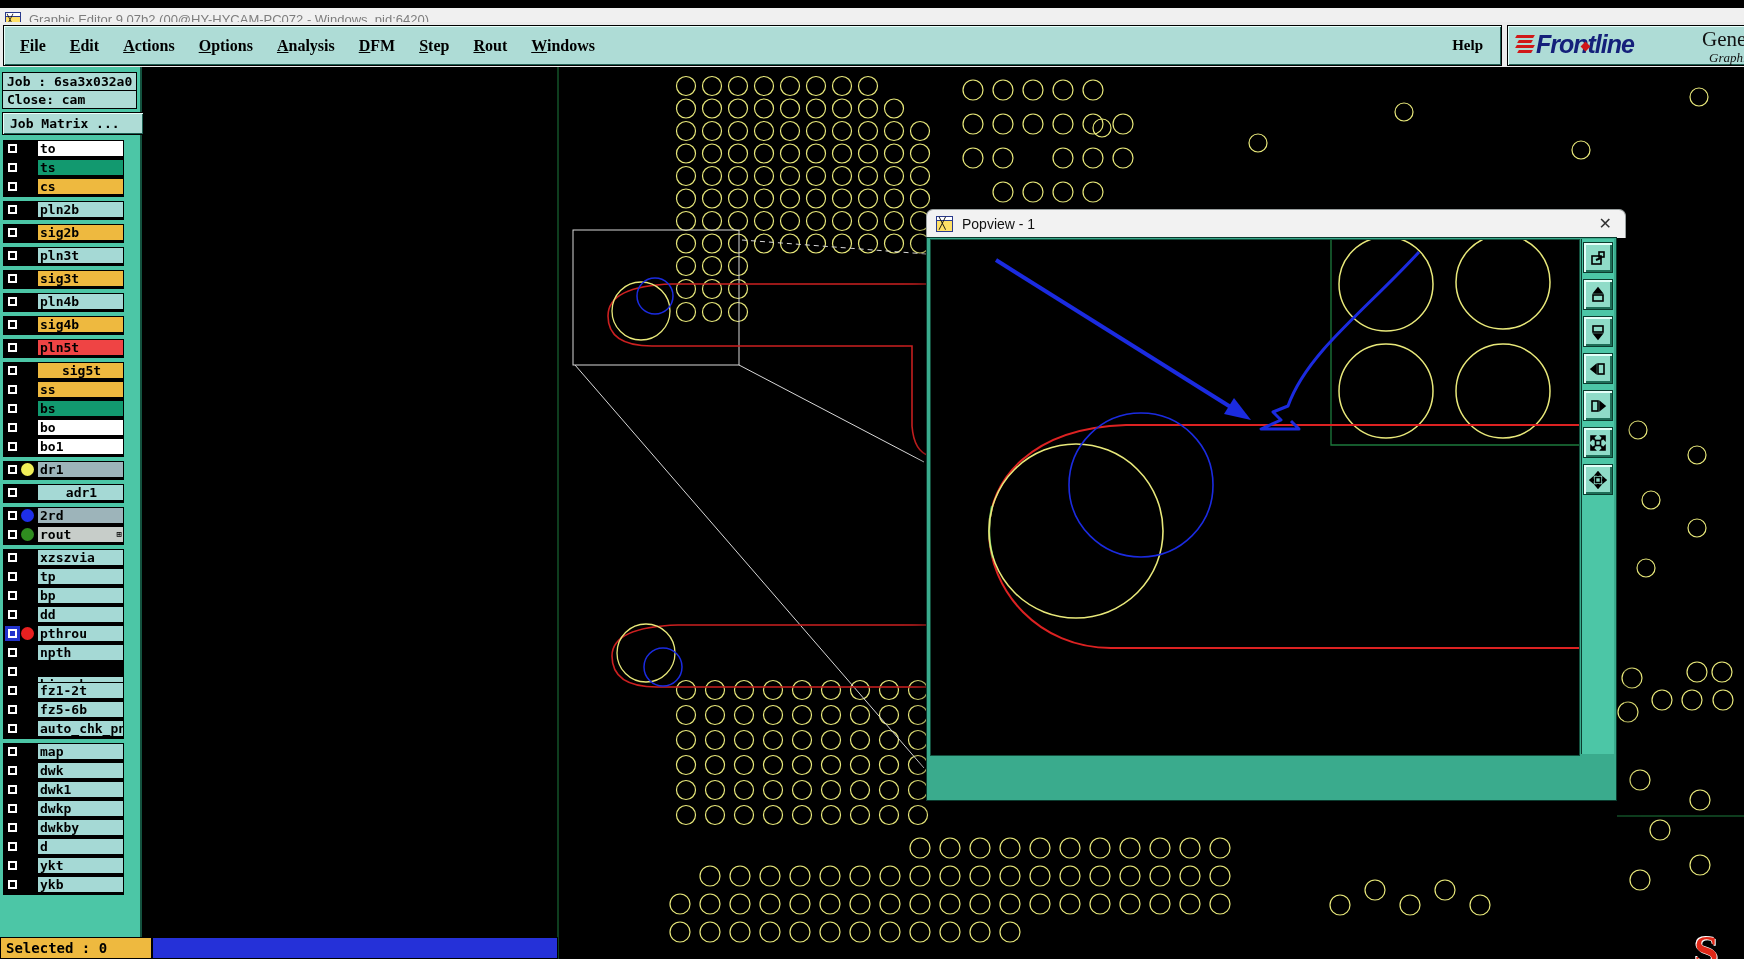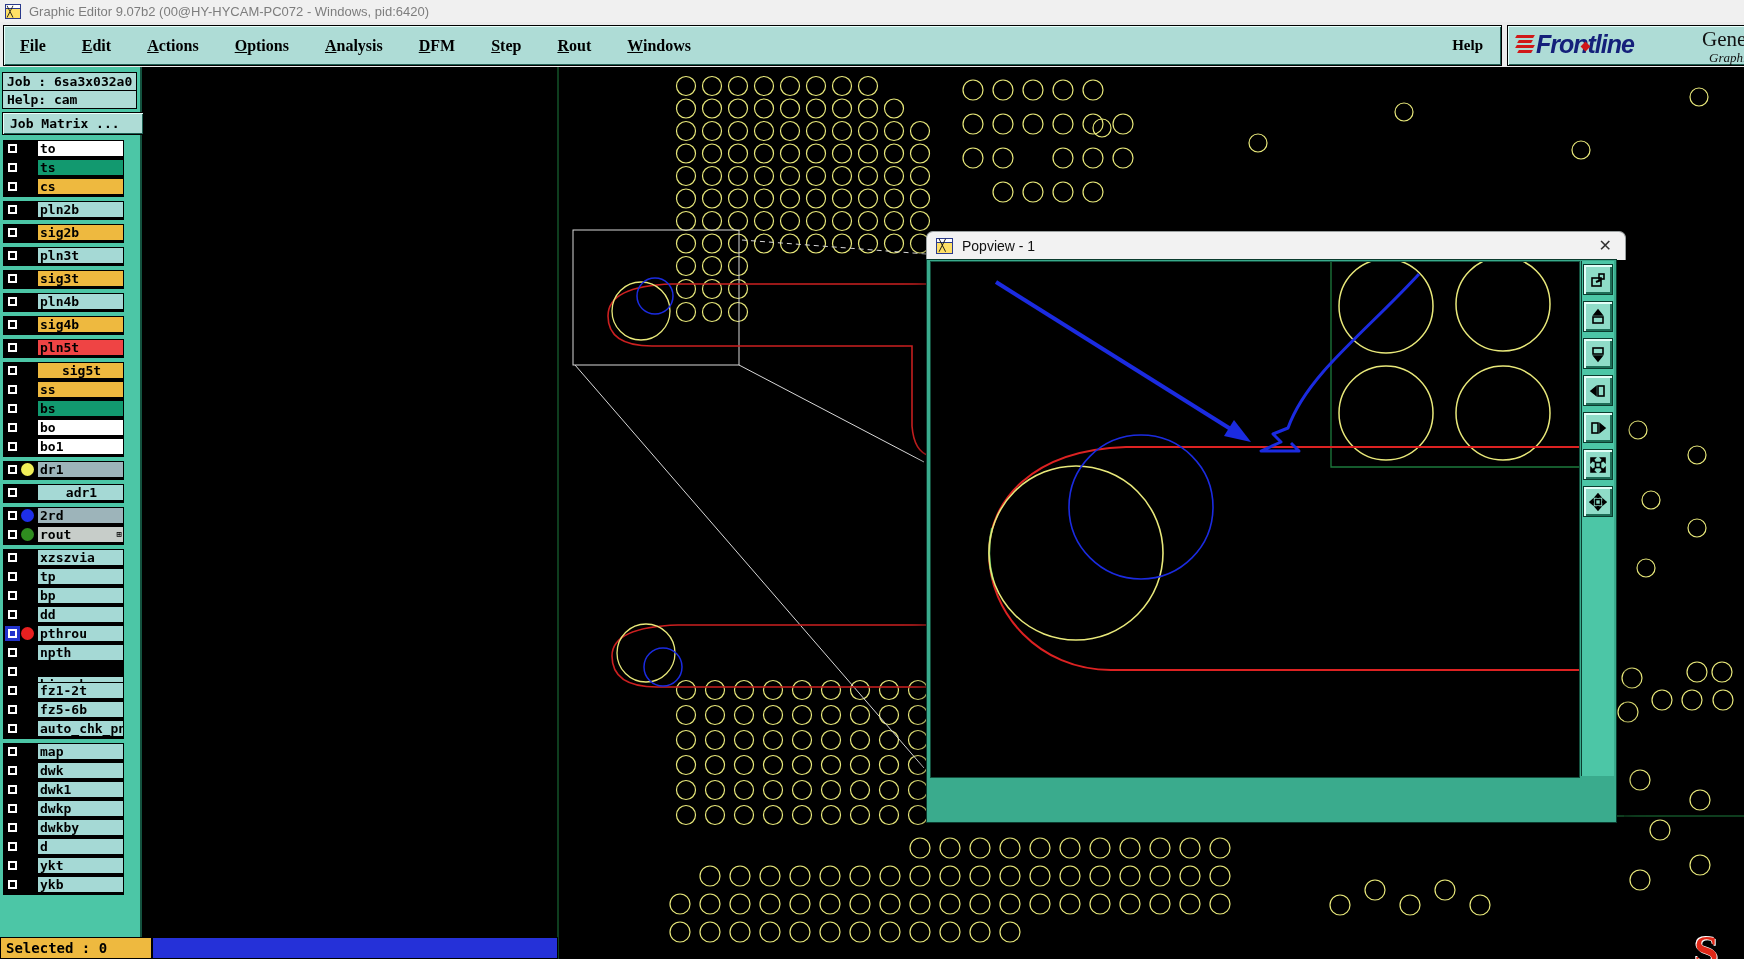--- a/index.html
+++ b/index.html
@@ -1,34 +1,34 @@
 <!DOCTYPE html>
 <html><head>
 <meta charset="utf-8">
 <style>
   html,body{margin:0;padding:0;background:#000;}
   body{width:1744px;height:959px;overflow:hidden;position:relative;
        font-family:"Liberation Sans",sans-serif;}
   #app{position:absolute;inset:0;width:1744px;height:959px;overflow:hidden;}
 
   
-  .titlebar{position:absolute;left:0;top:0;width:1744px;height:22px;background:#f0f0f0;
+  .titlebar{position:absolute;left:0;top:8px;width:1744px;height:22px;background:#f0f0f0;
     display:flex;align-items:center;z-index:3;}
   .appicon{width:14px;height:13px;margin-left:5px;background:#ffe066;border:1px solid #2a3a8c;
     position:relative;display:inline-block;}
   .appicon:before{content:"";position:absolute;left:0;top:0;right:0;height:3px;background:#fff;border-bottom:1px solid #2a3a8c;}
   .appicon:after{content:"╳";position:absolute;left:1px;top:1px;font-size:10px;line-height:11px;color:#111;}
   .titletext{margin-left:8px;font-size:13px;color:#7d7d7d;}
 
   
   .menustrip{position:absolute;left:0;top:22px;width:1744px;height:45px;background:#ececec;z-index:3;}
   .bevelbox{background:#aedcd6;border:1px solid #000;
     box-shadow:inset 1px 1px 0 #e8fffa, inset -1px -1px 0 #1f5e52;}
   .menubar{position:absolute;left:3px;top:3px;width:1497px;height:39px;display:flex;align-items:center;}
-  #menu-items{display:flex;gap:36px;margin-left:16px;}
+  #menu-items{display:flex;gap:24px;margin-left:16px;}
   .menuitem{font-family:"Liberation Serif",serif;font-weight:bold;font-size:16px;color:#000;cursor:default;}
   .menuitem .u{text-decoration:underline;}
   .help{margin-left:auto;margin-right:18px;font-family:"Liberation Serif",serif;font-weight:bold;font-size:15px;}
   .brand{position:absolute;left:1507px;top:3px;width:237px;height:39px;overflow:hidden;}
   .speed{position:absolute;left:8px;top:9px;width:20px;height:20px;}
   .speed i{position:absolute;left:0;height:3px;background:#d01818;transform:skewX(-30deg);}
   .frontline{position:absolute;left:28px;top:4px;font-size:25px;font-weight:bold;font-style:italic;
     color:#14207a;font-family:"Liberation Sans",sans-serif;letter-spacing:-1px;}
   .odot{position:absolute;left:74px;top:17px;width:7px;height:7px;background:#d01818;transform:rotate(45deg);}
   .genesis{position:absolute;left:194px;top:1px;font-family:"Liberation Serif",serif;font-size:21px;color:#111;white-space:nowrap;}
@@ -54,21 +54,21 @@
   .dot{position:absolute;left:1px;top:1px;width:13px;height:13px;border-radius:50%;}
   .chip{flex:1;height:15px;font-family:"DejaVu Sans Mono",monospace;font-weight:bold;font-size:13px;
     line-height:15px;padding-left:2px;white-space:nowrap;overflow:hidden;border-left:1px solid #000;color:#000;cursor:pointer;}
   .badge{position:absolute;right:1px;top:3px;font-size:9px;line-height:9px;color:#000;}
 
   
   .canvasbg{position:absolute;left:140px;top:67px;width:1604px;height:892px;background:#000;z-index:0;}
   #main-art{position:absolute;left:0;top:0;width:1744px;height:959px;z-index:1;}
 
   
-  .popview{position:absolute;left:926px;top:231px;width:698px;height:592px;z-index:5;
+  .popview{position:absolute;left:926px;top:209px;width:698px;height:592px;z-index:5;
     box-shadow:0 4px 18px rgba(0,0,0,.65);border-radius:7px 7px 0 0;}
   .ptitle{position:absolute;left:0;top:0;width:100%;height:28px;background:#f2f2f2;border:1px solid #9aa0a0;
     border-bottom:none;border-radius:7px 7px 0 0;display:flex;align-items:center;}
   .picon{width:15px;height:14px;margin-left:9px;background:#ffe066;border:1px solid #2a3a8c;position:relative;}
   .picon:before{content:"";position:absolute;left:0;top:0;right:0;height:3px;background:#fff;border-bottom:1px solid #2a3a8c;}
   .picon:after{content:"╳";position:absolute;left:2px;top:0px;font-size:11px;line-height:13px;color:#111;}
   .ptext{margin-left:9px;font-size:14px;color:#111;}
   .pclose{margin-left:auto;margin-right:13px;font-size:16px;color:#333;cursor:pointer;line-height:16px;}
   .pbody{position:absolute;left:0;top:28px;width:689px;height:562px;background:#3aab8d;border:1px solid #0b3b2e;}
   .pcanvas{position:absolute;left:3px;top:1px;width:648px;height:515px;background:#000;border:1px solid #134e3c;}
@@ -385,21 +385,21 @@
       <path d="M930 625 H678 Q612 627 612 656 Q612 687 657 687 H930" fill="none" stroke="#cc2020" stroke-width="1.6"></path>
       <circle cx="641" cy="311" r="29" fill="none" stroke="#e8e87a" stroke-width="1.3"></circle>
       <circle cx="655" cy="296" r="18" fill="none" stroke="#1b2be0" stroke-width="1.5"></circle>
       <circle cx="646" cy="653" r="29" fill="none" stroke="#e8e87a" stroke-width="1.3"></circle>
       <circle cx="663" cy="667" r="19" fill="none" stroke="#1b2be0" stroke-width="1.5"></circle>
     </svg>
 
   <div class="sidebar">
     <div class="jobbox">
       <div class="jobrow">Job : 6sa3x032a0</div>
-      <div class="jobrow">Help: cam</div>
+      <div class="jobrow">Close: cam</div>
     </div>
     <div class="matrixbtn">Job Matrix ...</div>
     <div id="layer-list">
         <div class="lrow">
           <span class="cb">
             <i></i>
           </span>
           <span class="dotzone"></span>
           <span class="chip" style="background: rgb(255, 255, 255);">to</span>
         </div>

